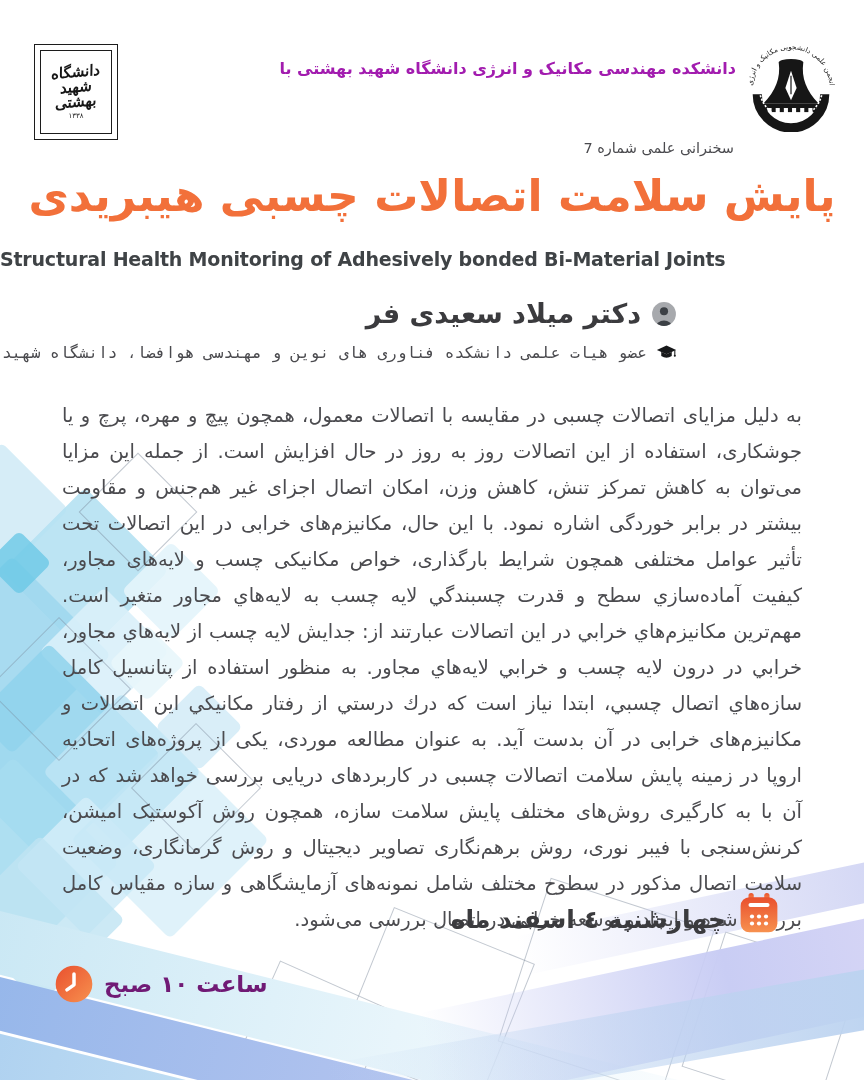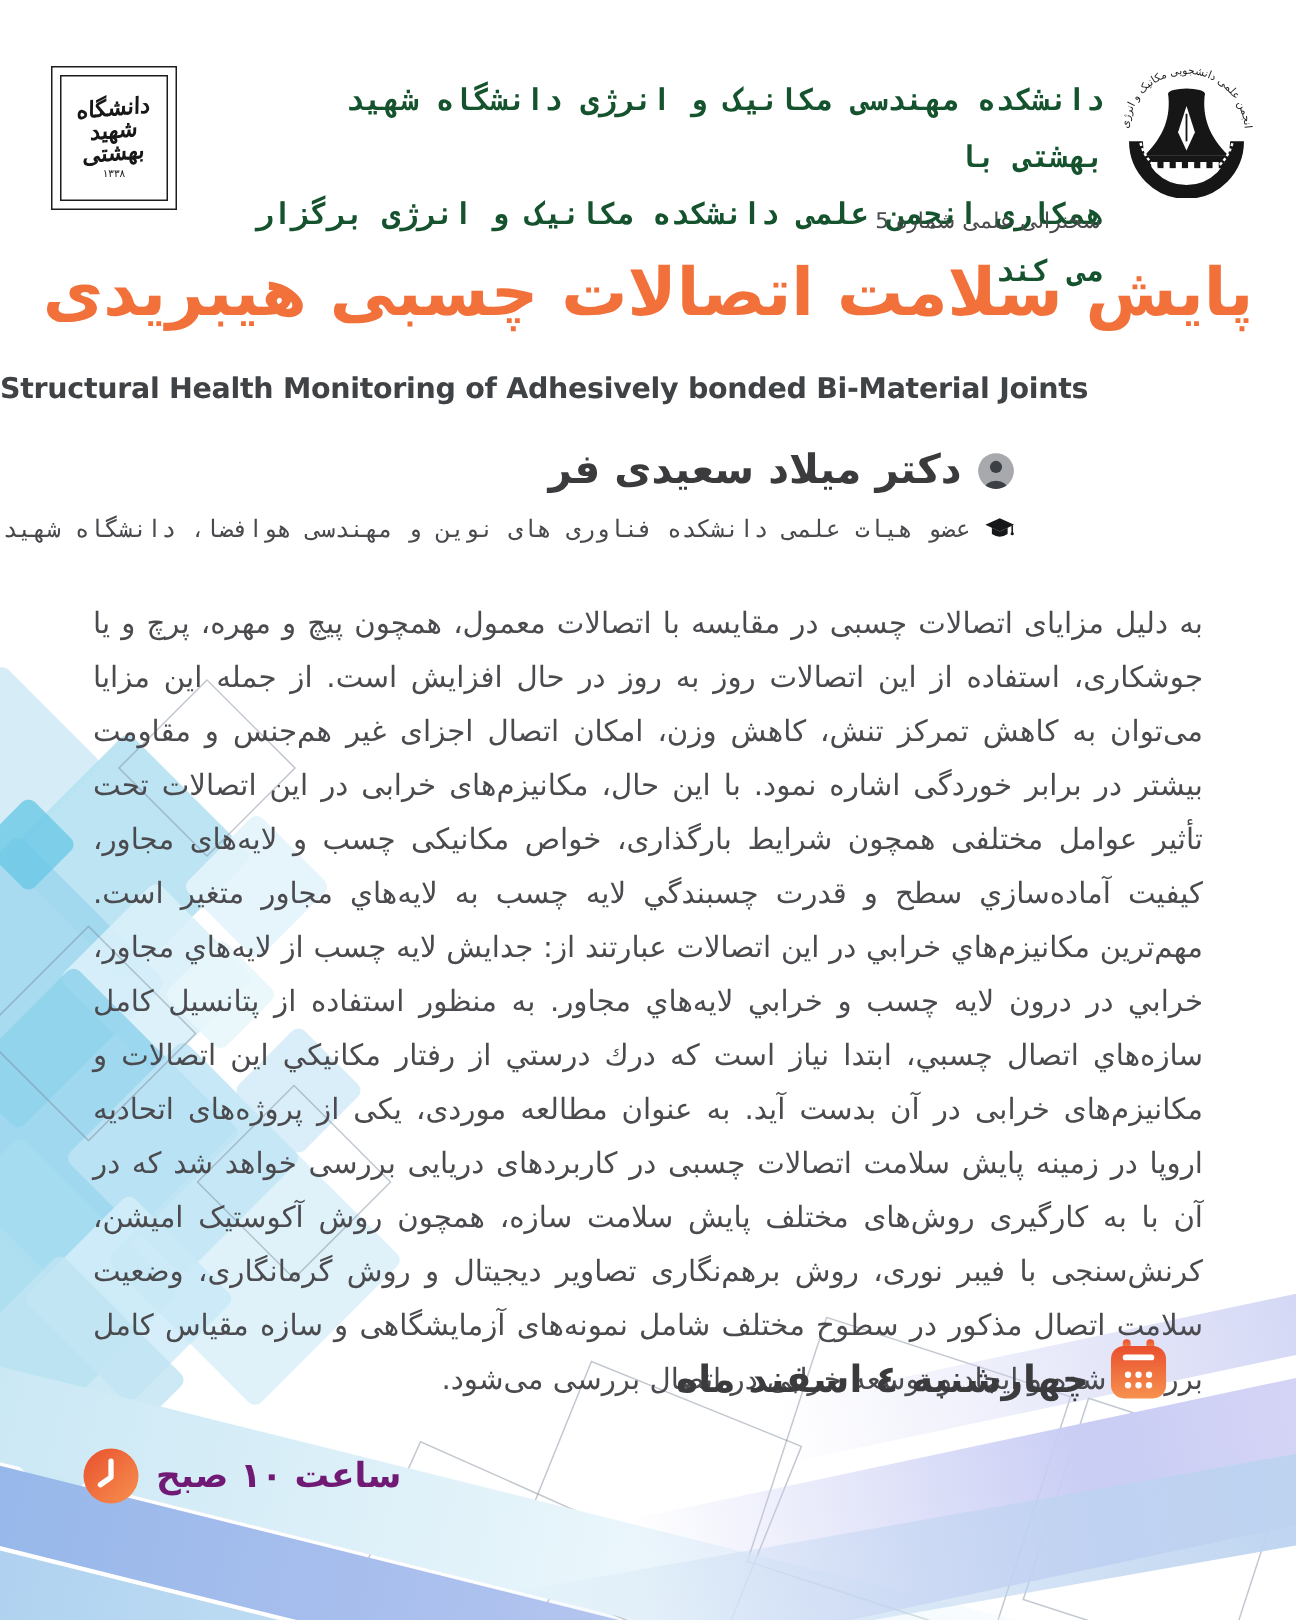--- a/index.html
+++ b/index.html
@@ -21,21 +21,21 @@
   .stamp-inner{
     width:70px;height:82px;border:1px solid #1c1c1c;display:flex;flex-direction:column;
     align-items:center;justify-content:center;transform:none;
   }
   .stamp-line{font-family:"DejaVu Serif",serif;font-weight:bold;font-size:15px;line-height:1.0;
     color:#171717;transform:rotate(-5deg) skewX(-6deg);white-space:nowrap;}
   .stamp-year{font-size:7px;color:#171717;margin-top:2px;letter-spacing:1px;}
   .assoc-logo{position:absolute;left:744px;top:36px;width:94px;height:96px;}
   .header-lines{
     position:absolute;right:128px;top:50px;width:570px;direction:rtl;text-align:right;
-    font-size:20px;font-weight:bold;color:#14532d;line-height:38px;font-family:Liberation Mono, monospace;
+    font-size:16px;font-weight:bold;color:#a21caf;line-height:38px;
   }
   .lecture-no{
     position:absolute;right:130px;top:140px;direction:rtl;text-align:right;
     font-size:14.5px;color:#4a4a4e;
   }
   .title-fa{
     position:absolute;left:0;right:0;top:170px;text-align:center;direction:rtl;
     font-size:44px;font-weight:bold;color:#F2703A;letter-spacing:0;
   }
   .title-en{
@@ -136,24 +136,23 @@
         <rect x="51" y="69.5" width="4" height="4"></rect>
           <rect x="59" y="69.5" width="4" height="4"></rect>
         <rect x="67" y="69.5" width="4" height="4"></rect>
       </g>
       <path d="M 13,56 A 33,33 0 0 0 79,56" fill="none" stroke="#161616" stroke-width="9"></path>
       <path d="M 16,57 A 31,31 0 0 0 76,57" fill="none" stroke="#ffffff" stroke-width="1.6" stroke-dasharray="2 1.6"></path>
     </svg>
 
     <div class="header-lines">
       <div>دانشکده مهندسی مکانیک و انرژی دانشگاه شهید بهشتی با</div>
-      <div>همکاری انجمن علمی دانشکده مکانیک و انرژی برگزار می کند</div>
-    </div>
-
-    <div class="lecture-no">سخنرانی علمی شماره 5</div>
+    </div>
+
+    <div class="lecture-no">سخنرانی علمی شماره 7</div>
 
     <div class="title-fa">پایش سلامت اتصالات چسبی هیبریدی</div>
     <div class="title-en">Structural Health Monitoring of Adhesively bonded Bi-Material Joints</div>
 
     <div class="speaker">
       <div class="speaker-name-row">
         <svg class="icon" width="26" height="26" viewBox="0 0 48 48">
           <defs>
               <clipPath id="pc">
                 <circle cx="24" cy="24" r="22"></circle>

